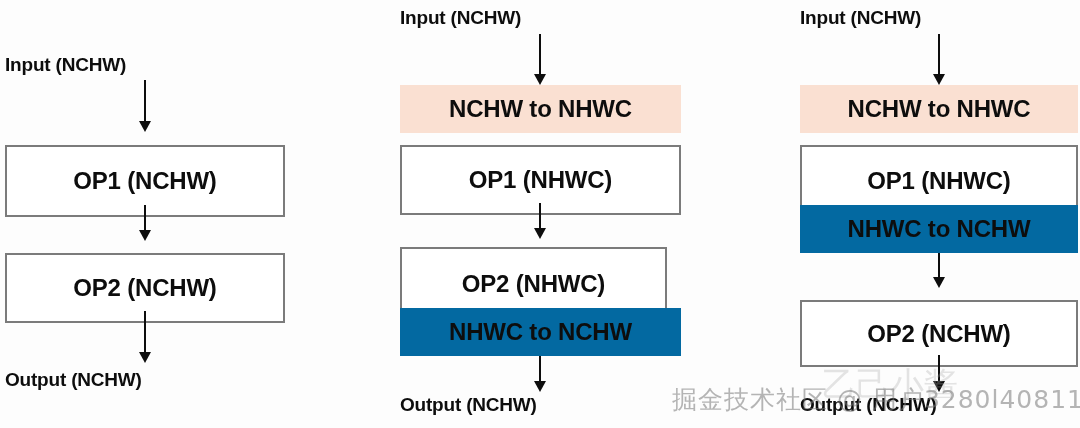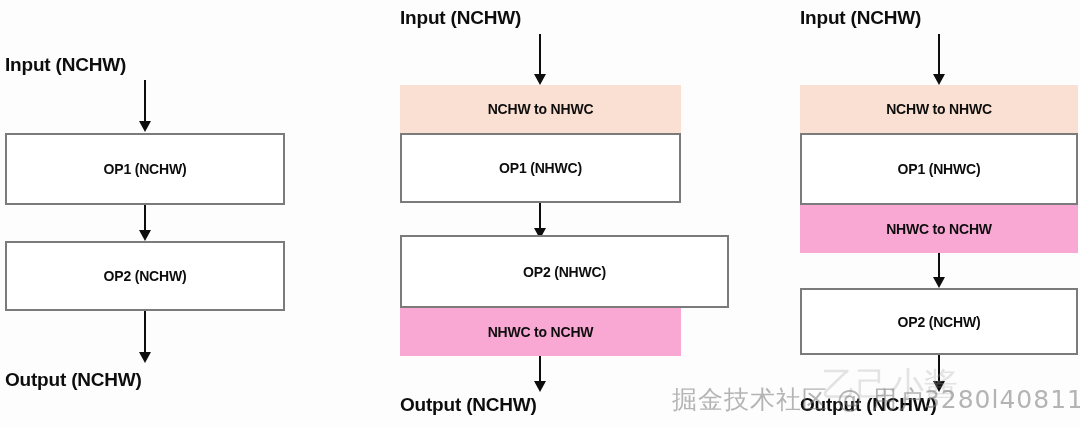--- a/index.html
+++ b/index.html
@@ -35,36 +35,37 @@
     line-height: 22px;
   }
 
   
   .node {
     position: absolute;
     box-sizing: border-box;
     display: flex;
     align-items: center;
     justify-content: center;
-    font-size: 14px;
+    font-size: 24px;
     font-weight: 700;
     color: #0d0d0d;
     letter-spacing: -0.2px;
     white-space: nowrap;
   }
   .node.op {
     background: #ffffff;
     border: 2px solid #7b7b7b;
+    margin-top: 12px;
   }
   .node.convert-in {
     background: #fae0d2;
     border: none;
   }
   .node.convert-out {
-    background: #f9a8d4;
+    background: #0369a1;
     border: none;
   }
 
   
   .arrow {
     position: absolute;
   }
   .arrow .shaft {
     position: absolute;
     left: 50%;
@@ -155,21 +156,21 @@
 
     <div class="node op" style="left:400px; top:133px; width:281px; height:70px;">
       <span>OP1 (NHWC)</span>
     </div>
 
     <div class="arrow" style="left:534px; top:203px; width:12px; height:36px;">
       <div class="shaft" style="height:25px;"></div>
       <div class="head"></div>
     </div>
 
-    <div class="node op" style="left:400px; top:235px; width:329px; height:73px;">
+    <div class="node op" style="left:400px; top:235px; width:267px; height:73px;">
       <span>OP2 (NHWC)</span>
     </div>
 
     <div class="node convert-out" style="left:400px; top:308px; width:281px; height:48px;">
       <span>NHWC to NCHW</span>
     </div>
 
     <div class="arrow" style="left:534px; top:356px; width:12px; height:36px;">
       <div class="shaft" style="height:25px;"></div>
       <div class="head"></div>

